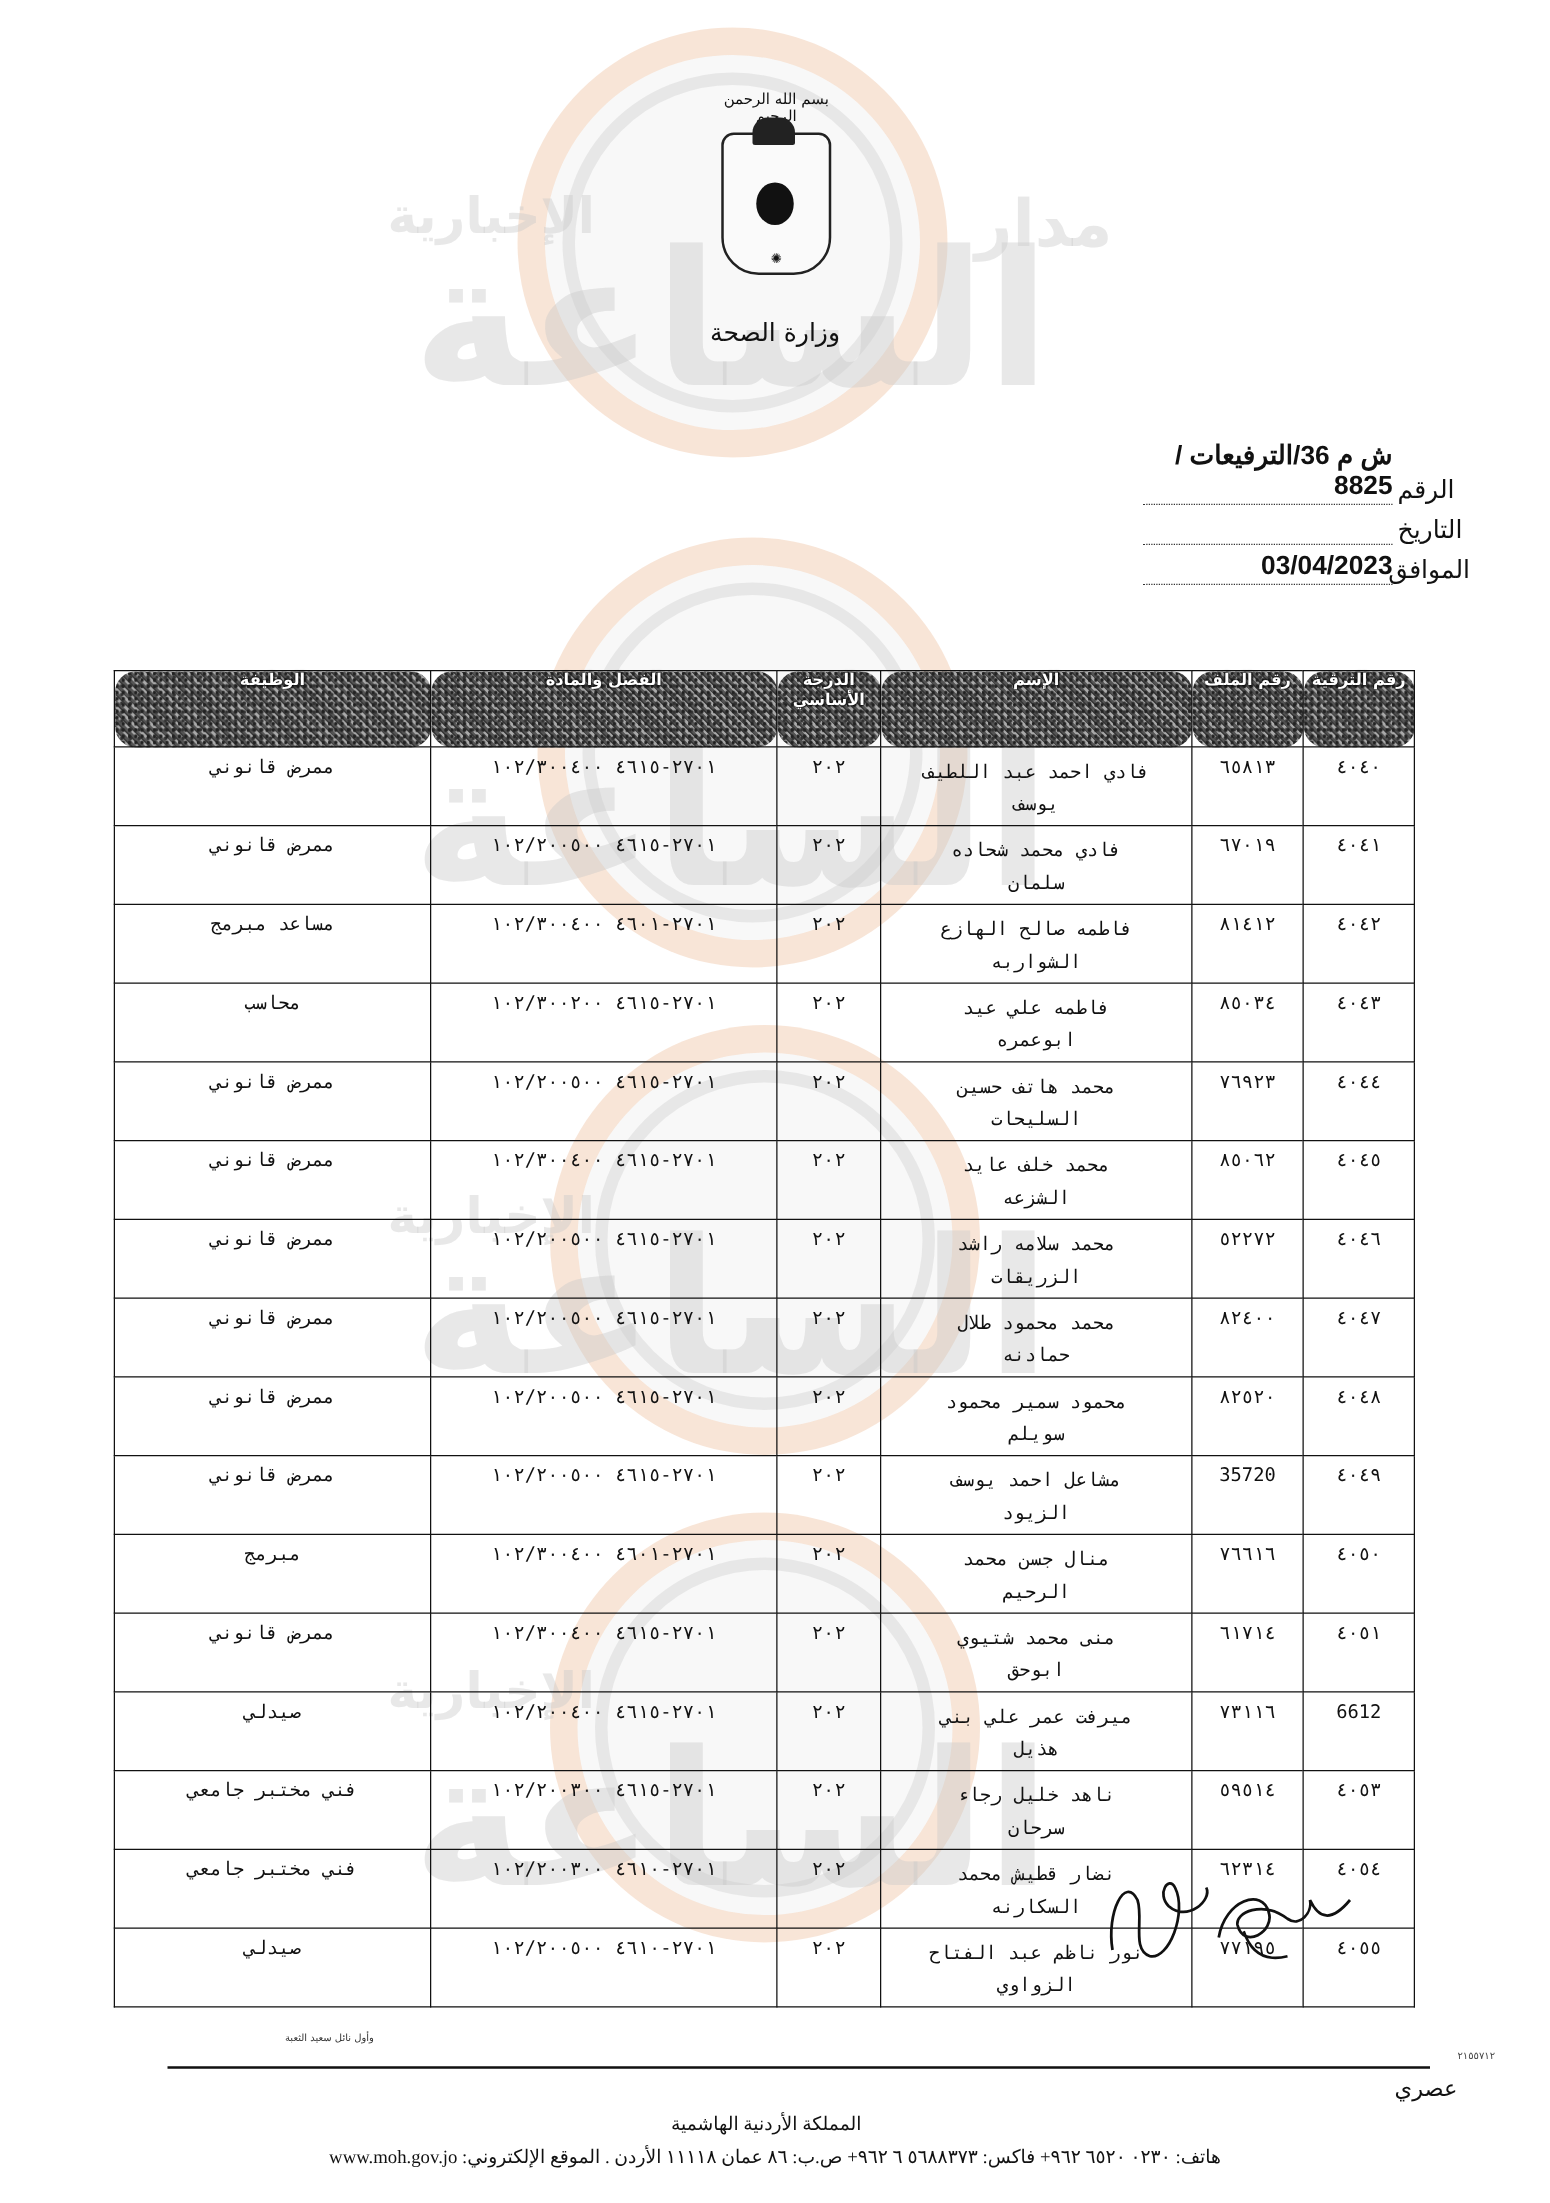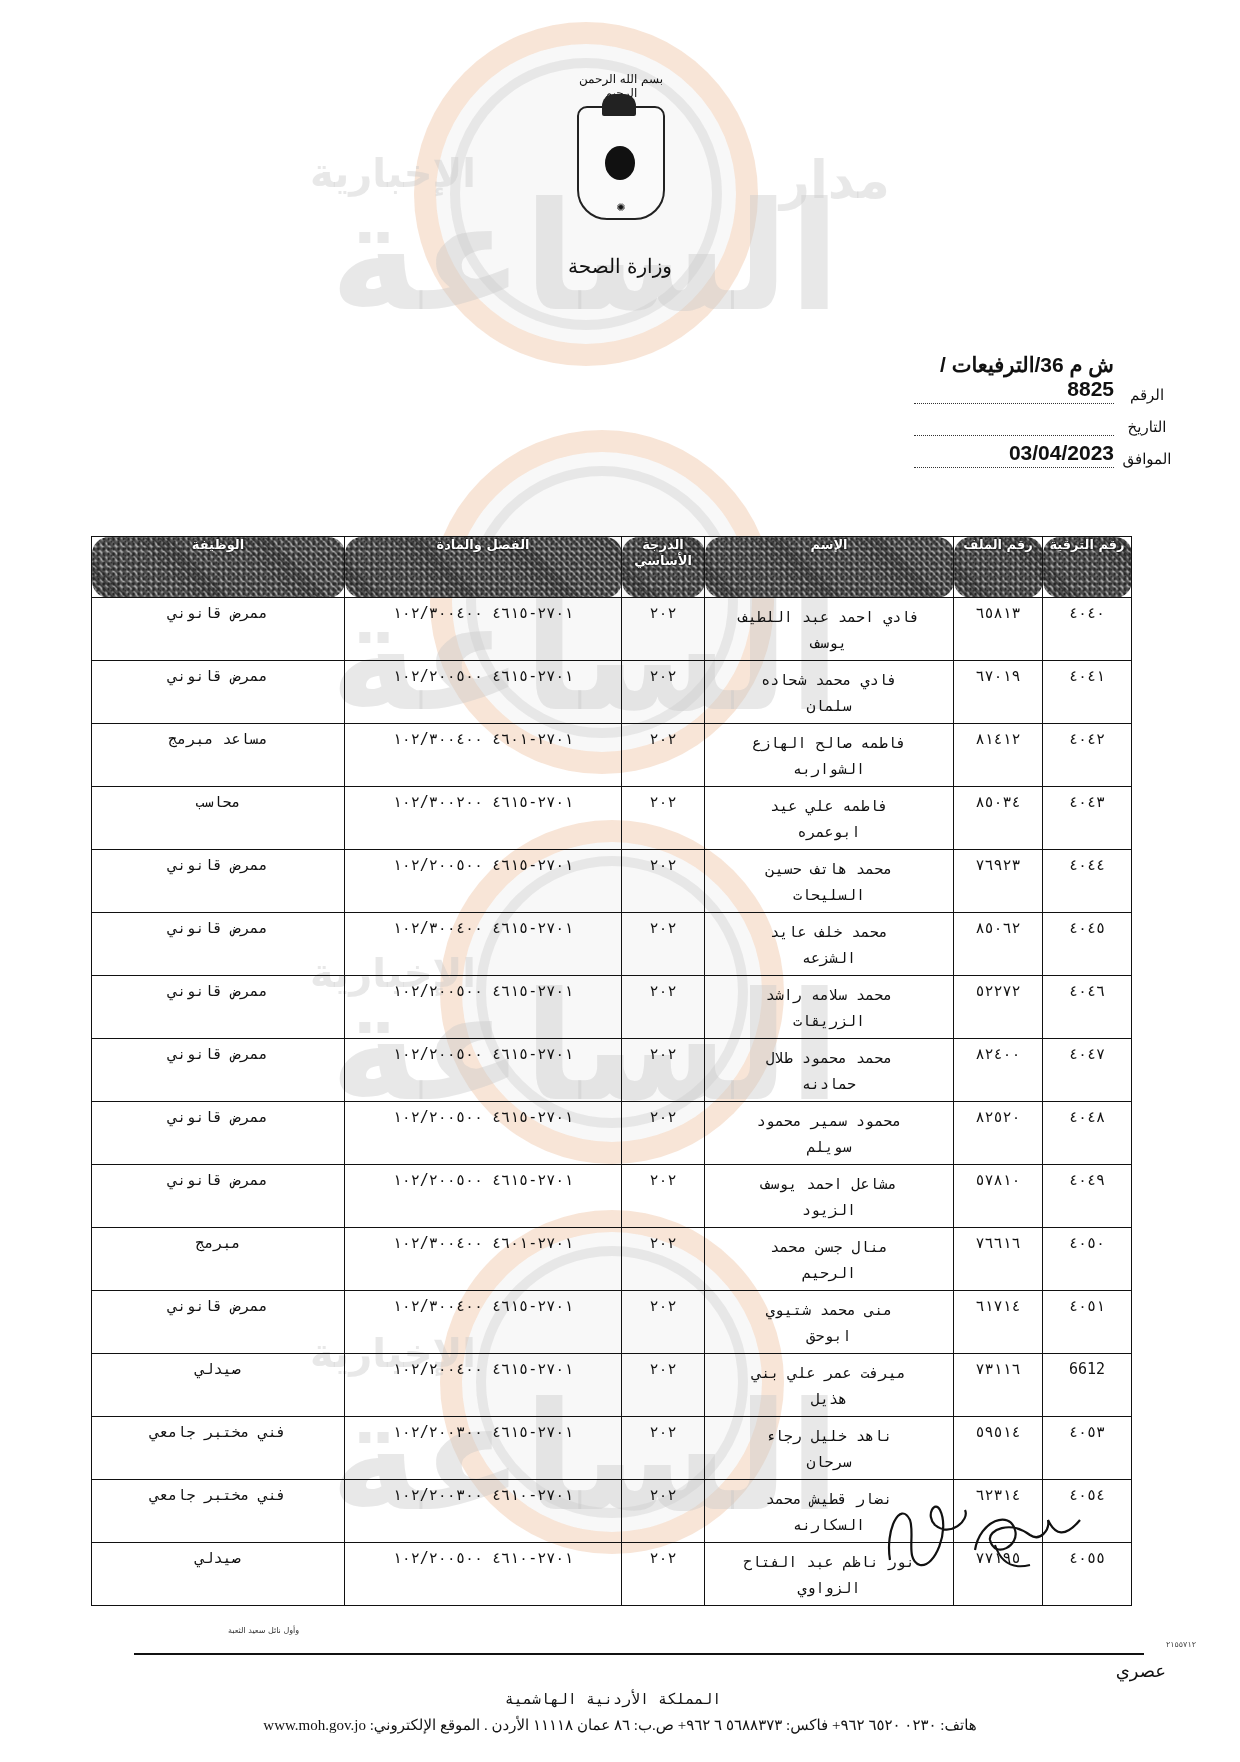--- a/index.html
+++ b/index.html
@@ -35,21 +35,21 @@
       position: absolute; left: 23px; top: -14px;
     }
     .crest .orb {
       width: 30px; height: 34px; background: #111; border-radius: 50%; position: absolute; left: 26px; top: 38px;
     }
     .crest .star { position: absolute; left: 0; right: 0; bottom: 4px; font-size: 14px; }
     .ministry { position: absolute; left: 560px; top: 254px; width: 120px; text-align: center;
       font-family: "DejaVu Serif", serif; font-size: 20px; direction: rtl; }
     .meta { position: absolute; right: 64px; direction: rtl; font-family: "Liberation Sans", sans-serif; }
     .meta-row { display: flex; align-items: flex-end; height: 32px; }
-    .meta-label { font-size: 15px; width: 58px; text-align: center; }
+    .meta-label { font-size: 20px; width: 58px; text-align: left; }
     .meta-value {
       width: 200px; border-bottom: 1px dotted #333; text-align: right; font-weight: bold; font-size: 21px;
       padding-bottom: 2px; margin-right: 4px; min-height: 20px;
     }
     
     .tbl { position: absolute; left: 91px; top: 536px; border-collapse: collapse; direction: rtl; }
     .tbl th, .tbl td { border: 1.5px solid #111; padding: 0; vertical-align: top; }
     .tbl th {
       height: 60px; font-family: "DejaVu Sans", sans-serif; font-size: 13px; font-weight: bold; color: #fff;
       background:
@@ -69,21 +69,21 @@
     .c-acct { width: 276px; direction: ltr; }
     .c-job { width: 252px; }
     .td-name { line-height: 26px; letter-spacing: 1px; }
     .td-acct { direction: ltr; text-align: center; letter-spacing: 1px; white-space: nowrap; }
     
     .sig { position: absolute; }
     .note-small { position: absolute; left: 228px; top: 1626px; font-size: 8px; font-family: "DejaVu Sans", sans-serif; direction: rtl; color: #333; }
     .code-small { position: absolute; right: 44px; top: 1640px; font-size: 8px; color: #444; font-family: "DejaVu Sans", sans-serif; }
     .footer-line { position: absolute; left: 134px; width: 1010px; top: 1653px; border-top: 2px solid #111; }
     .footer-initial { position: absolute; right: 74px; top: 1660px; font-size: 18px; font-family: "DejaVu Serif", serif; direction: rtl; }
-    .footer-kingdom { position: absolute; left: 0; right: 14px; top: 1690px; text-align: center; font-family: Liberation Mono, monospace; font-size: 15px; direction: rtl; }
+    .footer-kingdom { position: absolute; left: 0; right: 14px; top: 1690px; text-align: center; font-family: Liberation Serif, serif; font-size: 15px; direction: rtl; }
     .footer-contact { position: absolute; left: 0; right: 0; top: 1716px; text-align: center; font-family: Liberation Serif, serif; font-size: 15px; direction: rtl; }
   </style>
 </head>
 <body>
 
 <div class="wm wm-clock" style="left:414px; top:22px; width:300px; height:300px; position:absolute;"></div>
 <div class="wm wm-clock" style="left:430px; top:430px; width:300px; height:300px; position:absolute;"></div>
 <div class="wm wm-clock" style="left:440px; top:820px; width:300px; height:300px; position:absolute;"></div>
 <div class="wm wm-clock" style="left:440px; top:1210px; width:300px; height:300px; position:absolute;"></div>
 <div class="wm wm-text wm-mid" style="left:780px; top:150px;">مدار</div>
@@ -226,21 +226,21 @@
         <td class="c-name td-name">
           <div>محمود سمير محمود</div>
           <div>سويلم</div>
         </td>
         <td class="c-grade">٢٠٢</td>
         <td class="c-acct td-acct"><span dir="rtl">٢٧٠١-٤٦١٥  ١٠٢/٢٠٠٥٠٠</span></td>
         <td class="c-job">ممرض قانوني</td>
       </tr>
       <tr>
         <td class="c-id">٤٠٤٩</td>
-        <td class="c-emp">٥٧٨١٠</td>
+        <td class="c-emp">35720</td>
         <td class="c-name td-name">
           <div>مشاعل احمد يوسف</div>
           <div>الزيود</div>
         </td>
         <td class="c-grade">٢٠٢</td>
         <td class="c-acct td-acct"><span dir="rtl">٢٧٠١-٤٦١٥  ١٠٢/٢٠٠٥٠٠</span></td>
         <td class="c-job">ممرض قانوني</td>
       </tr>
       <tr>
         <td class="c-id">٤٠٥٠</td>

